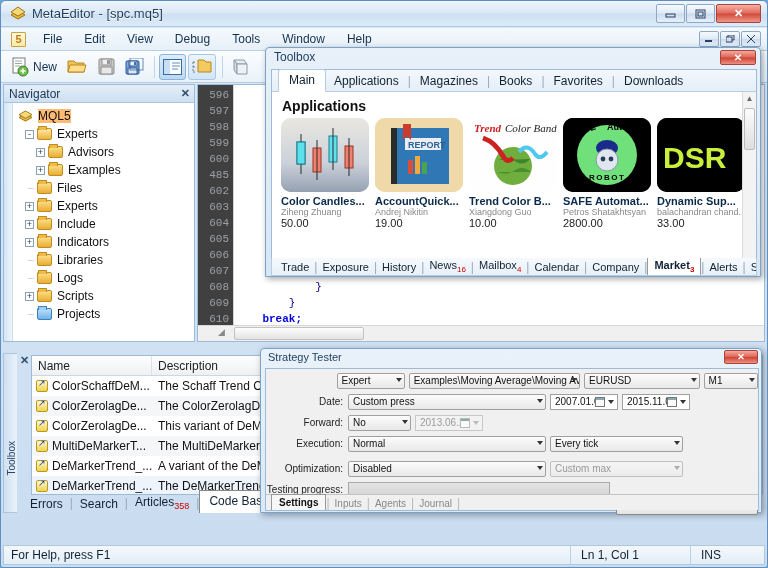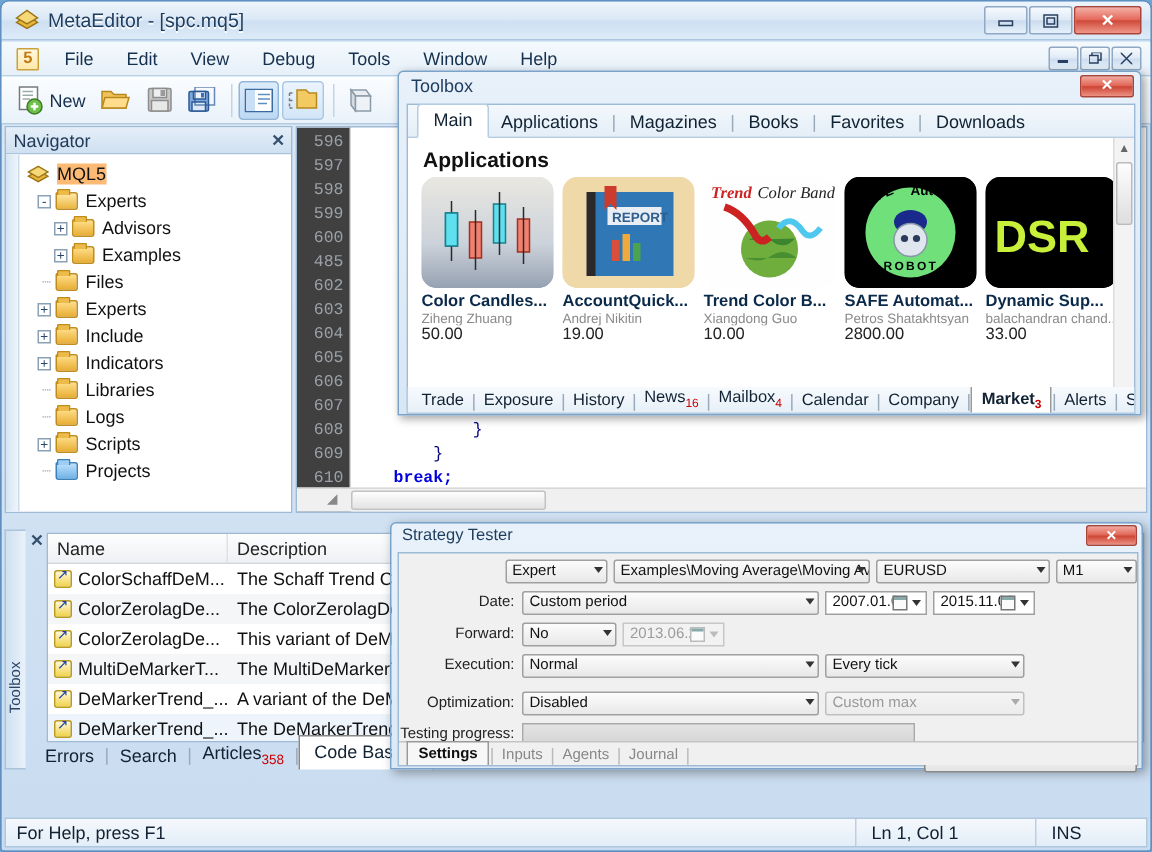--- a/index.html
+++ b/index.html
@@ -766,21 +766,21 @@
         </div>
         <div class="cbx" style="width:62px;margin-left:4px;">
           <span>M1</span>
           <span class="arr"></span>
         </div>
       </div>
 
       <div class="st-row">
         <div class="st-lbl">Date:</div>
         <div class="cbx" style="width:198px;">
-          <span>Custom period</span>
+          <span>Custom press</span>
           <span class="arr"></span>
         </div>
         <div class="txt" style="width:68px;margin-left:4px;">
           <span>2007.01.04</span>
           <span class="dateico"></span>
           <span class="datearr"></span>
         </div>
         <div class="txt" style="width:68px;margin-left:4px;">
           <span>2015.11.02</span>
           <span class="dateico"></span>

